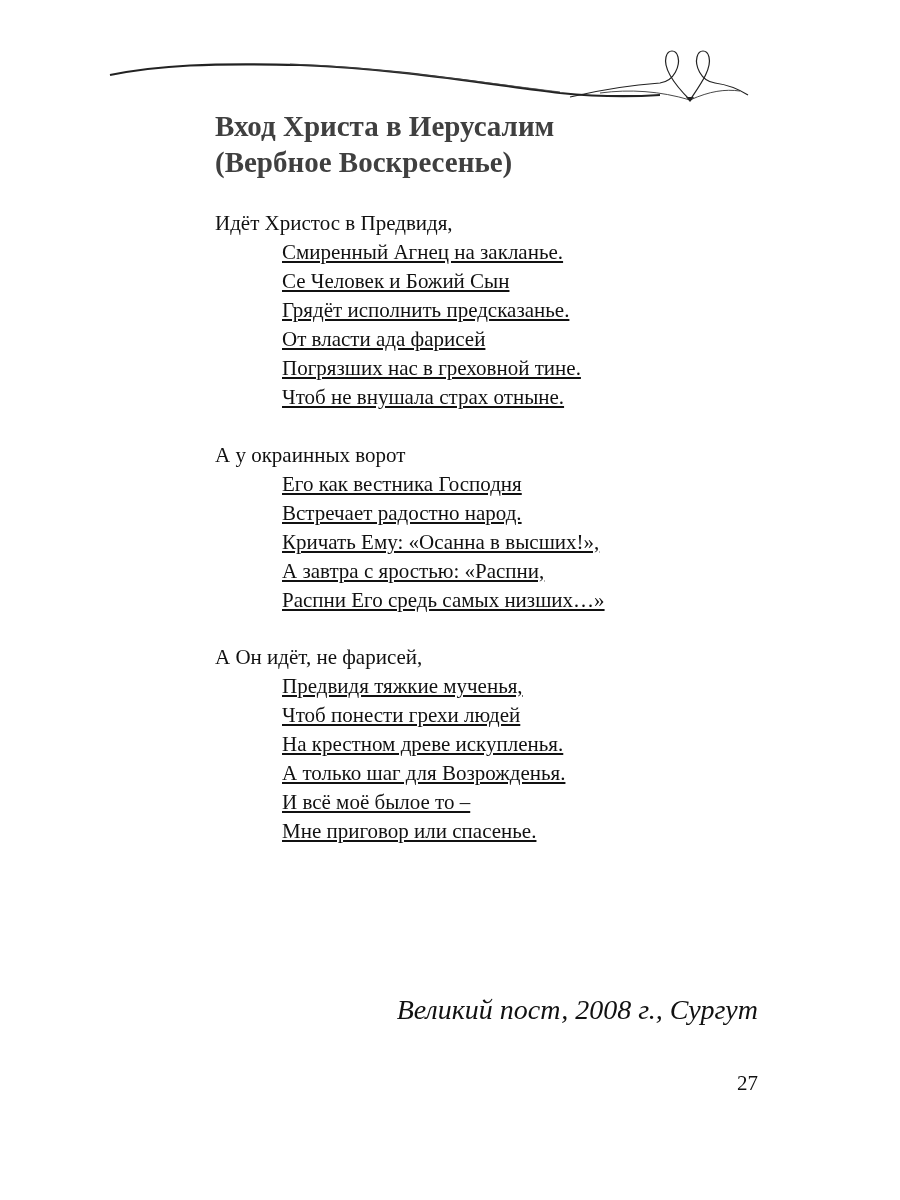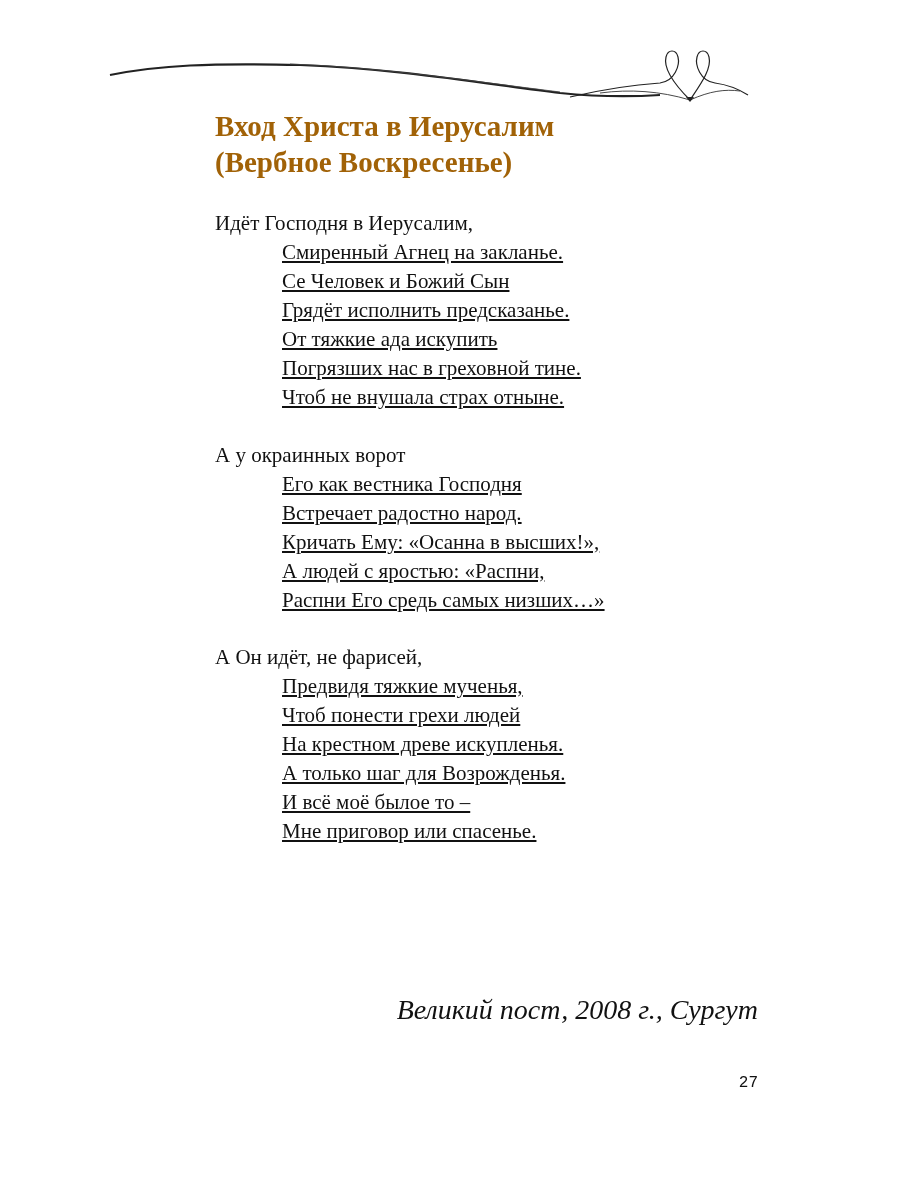--- a/index.html
+++ b/index.html
@@ -24,21 +24,21 @@
     }
     .title {
       position: absolute;
       left: 215px;
       top: 108px;
       margin: 0;
       font-family: "Liberation Serif", "DejaVu Serif", serif;
       font-weight: bold;
       font-size: 29px;
       line-height: 36px;
-      color: #a16207;
+      color: #404040;
     }
     .title span { display: block; }
     .poem {
       position: absolute;
       left: 215px;
       top: 209px;
       width: 560px;
     }
     .stanza {
       margin: 0 0 28.5px 0;
@@ -58,23 +58,22 @@
       right: 142px;
       top: 995px;
       font-style: italic;
       font-size: 28px;
       line-height: 29px;
     }
     .page-number {
       position: absolute;
       right: 142px;
       top: 1069px;
-      font-size: 16px;
+      font-size: 21px;
       line-height: 29px;
-      font-family: Liberation Mono, monospace;
     }
   </style>
 </head>
 <body>
 
 <svg class="ornament" viewBox="0 0 660 65" xmlns="http://www.w3.org/2000/svg">
   <path d="M10 30 C 60 20, 110 18, 200 20 C 300 24, 380 38, 460 48 C 500 52, 530 52, 560 50" fill="none" stroke="#222" stroke-width="2.2"></path>
   <path d="M190 19 C 280 22, 370 36, 460 47" fill="none" stroke="#444" stroke-width="0.8"></path>
   <path d="M470 52 C 500 45, 530 40, 560 38 C 575 36, 580 20, 578 12 C 576 4, 568 4, 566 12 C 563 24, 575 40, 590 55" fill="none" stroke="#222" stroke-width="1.2"></path>
   <path d="M590 55 C 600 40, 612 24, 609 12 C 607 4, 599 4, 597 12 C 595 20, 600 36, 615 38 C 630 40, 640 45, 648 50" fill="none" stroke="#222" stroke-width="1.2"></path>
@@ -83,34 +82,34 @@
   <path d="M586 52 L 590 57 L 594 52 Z" fill="#222"></path>
 </svg>
 
 <h1 class="title">
   <span>Вход Христа в Иерусалим</span>
   <span>(Вербное Воскресенье)</span>
 </h1>
 
 <div class="poem">
   <div class="stanza">
-    <span class="line">Идёт Господня в Иерусалим,</span>
+    <span class="line">Идёт Христос в Предвидя,</span>
     <span class="line indent">Смиренный Агнец на закланье.</span>
     <span class="line indent">Се Человек и Божий Сын</span>
     <span class="line indent">Грядёт исполнить предсказанье.</span>
-    <span class="line indent">От тяжкие ада искупить</span>
+    <span class="line indent">От власти ада фарисей</span>
     <span class="line indent">Погрязших нас в греховной тине.</span>
     <span class="line indent">Чтоб не внушала страх отныне.</span>
   </div>
   <div class="stanza">
     <span class="line">А у окраинных ворот</span>
     <span class="line indent">Его как вестника Господня</span>
     <span class="line indent">Встречает радостно народ.</span>
     <span class="line indent">Кричать Ему: «Осанна в высших!»,</span>
-    <span class="line indent">А людей с яростью: «Распни,</span>
+    <span class="line indent">А завтра с яростью: «Распни,</span>
     <span class="line indent">Распни Его средь самых низших…»</span>
   </div>
   <div class="stanza">
     <span class="line">А Он идёт, не фарисей,</span>
     <span class="line indent">Предвидя тяжкие мученья,</span>
     <span class="line indent">Чтоб понести грехи людей</span>
     <span class="line indent">На крестном древе искупленья.</span>
     <span class="line indent">А только шаг для Возрожденья.</span>
     <span class="line indent">И всё моё былое то –</span>
     <span class="line indent">Мне приговор или спасенье.</span>

